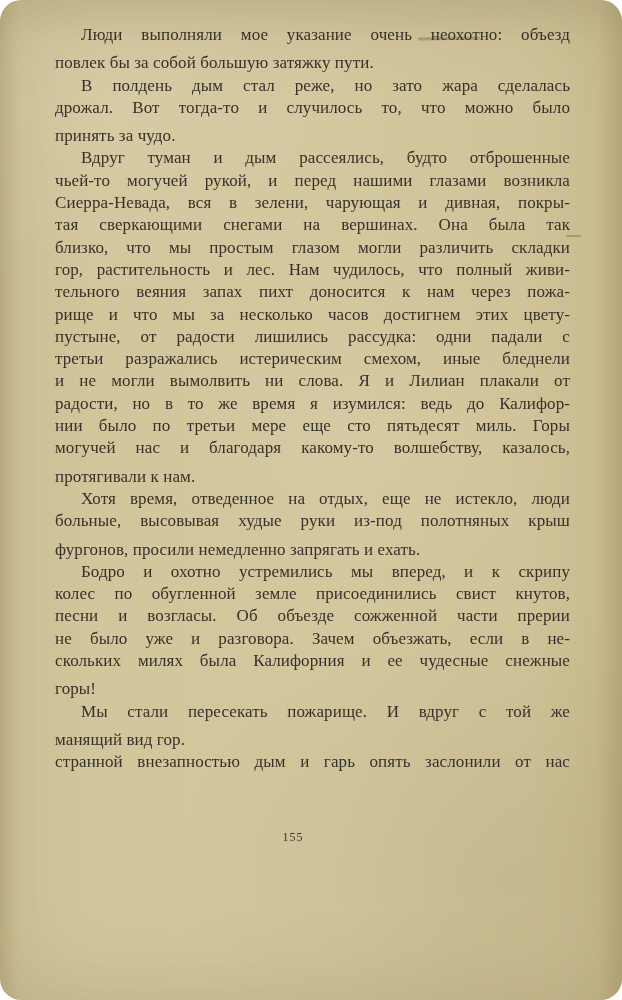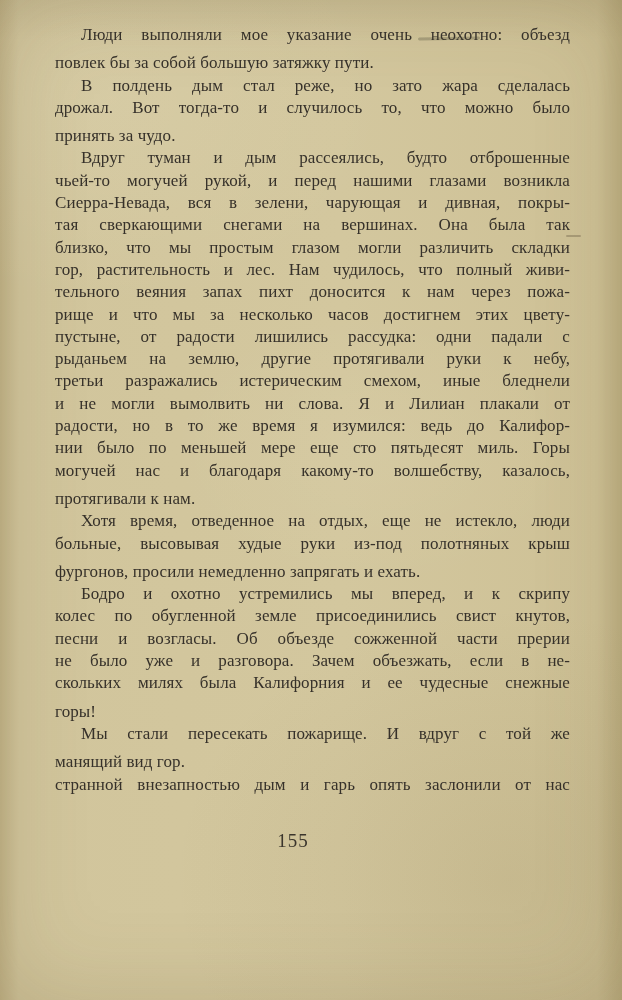--- a/index.html
+++ b/index.html
@@ -16,20 +16,21 @@
     box-sizing: border-box;
     color: #36312a;
     font-family: "Liberation Serif", "DejaVu Serif", serif;
     background:
       radial-gradient(ellipse 420px 320px at 18% 10%, rgba(255,250,228,0.10), transparent 65%),
       radial-gradient(ellipse 520px 420px at 82% 88%, rgba(112,94,52,0.10), transparent 65%),
       radial-gradient(ellipse 300px 200px at 60% 45%, rgba(255,252,235,0.06), transparent 70%),
       linear-gradient(180deg, rgba(92,78,44,0.07) 0, rgba(92,78,44,0) 4%),
       linear-gradient(90deg, #c2b489 0%, #d1c59c 3%, #d3c79e 55%, #cec196 96%, #beb083 100%);
     box-shadow: inset 0 0 90px rgba(100,82,42,0.20);
+    border-radius: 21px;
   }
   .textblock {
     position: absolute;
     left: 55px;
     top: 24px;
     width: 515px;
     font-size: 17px;
     line-height: 22.3px;
     letter-spacing: 0.1px;
   }
@@ -39,21 +40,21 @@
     text-align-last: justify;
   }
   .line.first { text-indent: 26px; }
   .line.last { text-align-last: left; margin-top: 6px; }
   .page-number {
     position: absolute;
     top: 830px;
     left: 241px;
     width: 104px;
     text-align: center;
-    font-size: 19px;
+    font-size: 12px;
     letter-spacing: 1px;
     color: #3a352c;
     font-family: Liberation Serif, serif;
   }
   
   .artifact { position: absolute; pointer-events: none; }
   .artifact.smudge-top {
     left: 418px; top: 37px; width: 62px; height: 3px;
     background: rgba(62,56,44,0.28);
     border-radius: 2px;
@@ -86,25 +87,24 @@
     <div class="para">
       <div class="line first">Вдруг туман и дым рассеялись, будто отброшенные</div>
       <div class="line">чьей-то могучей рукой, и перед нашими глазами возникла</div>
       <div class="line">Сиерра-Невада, вся в зелени, чарующая и дивная, покры-</div>
       <div class="line">тая сверкающими снегами на вершинах. Она была так</div>
       <div class="line">близко, что мы простым глазом могли различить складки</div>
       <div class="line">гор, растительность и лес. Нам чудилось, что полный живи-</div>
       <div class="line">тельного веяния запах пихт доносится к нам через пожа-</div>
       <div class="line">рище и что мы за несколько часов достигнем этих цвету-</div>
       <div class="line">пустыне, от радости лишились рассудка: одни падали с</div>
-      <div class="line">рыданьем на землю, другие протягивали руки к небу,</div>
       <div class="line">третьи разражались истерическим смехом, иные бледнели</div>
       <div class="line">и не могли вымолвить ни слова. Я и Лилиан плакали от</div>
       <div class="line">радости, но в то же время я изумился: ведь до Калифор-</div>
-      <div class="line">нии было по меньшей мере еще сто пятьдесят миль. Горы</div>
+      <div class="line">нии было по третьи мере еще сто пятьдесят миль. Горы</div>
       <div class="line">могучей нас и благодаря какому-то волшебству, казалось,</div>
       <div class="line last">протягивали к нам.</div>
     </div>
 
     <div class="para">
       <div class="line first">Хотя время, отведенное на отдых, еще не истекло, люди</div>
       <div class="line">больные, высовывая худые руки из-под полотняных крыш</div>
       <div class="line last">фургонов, просили немедленно запрягать и ехать.</div>
     </div>
 

